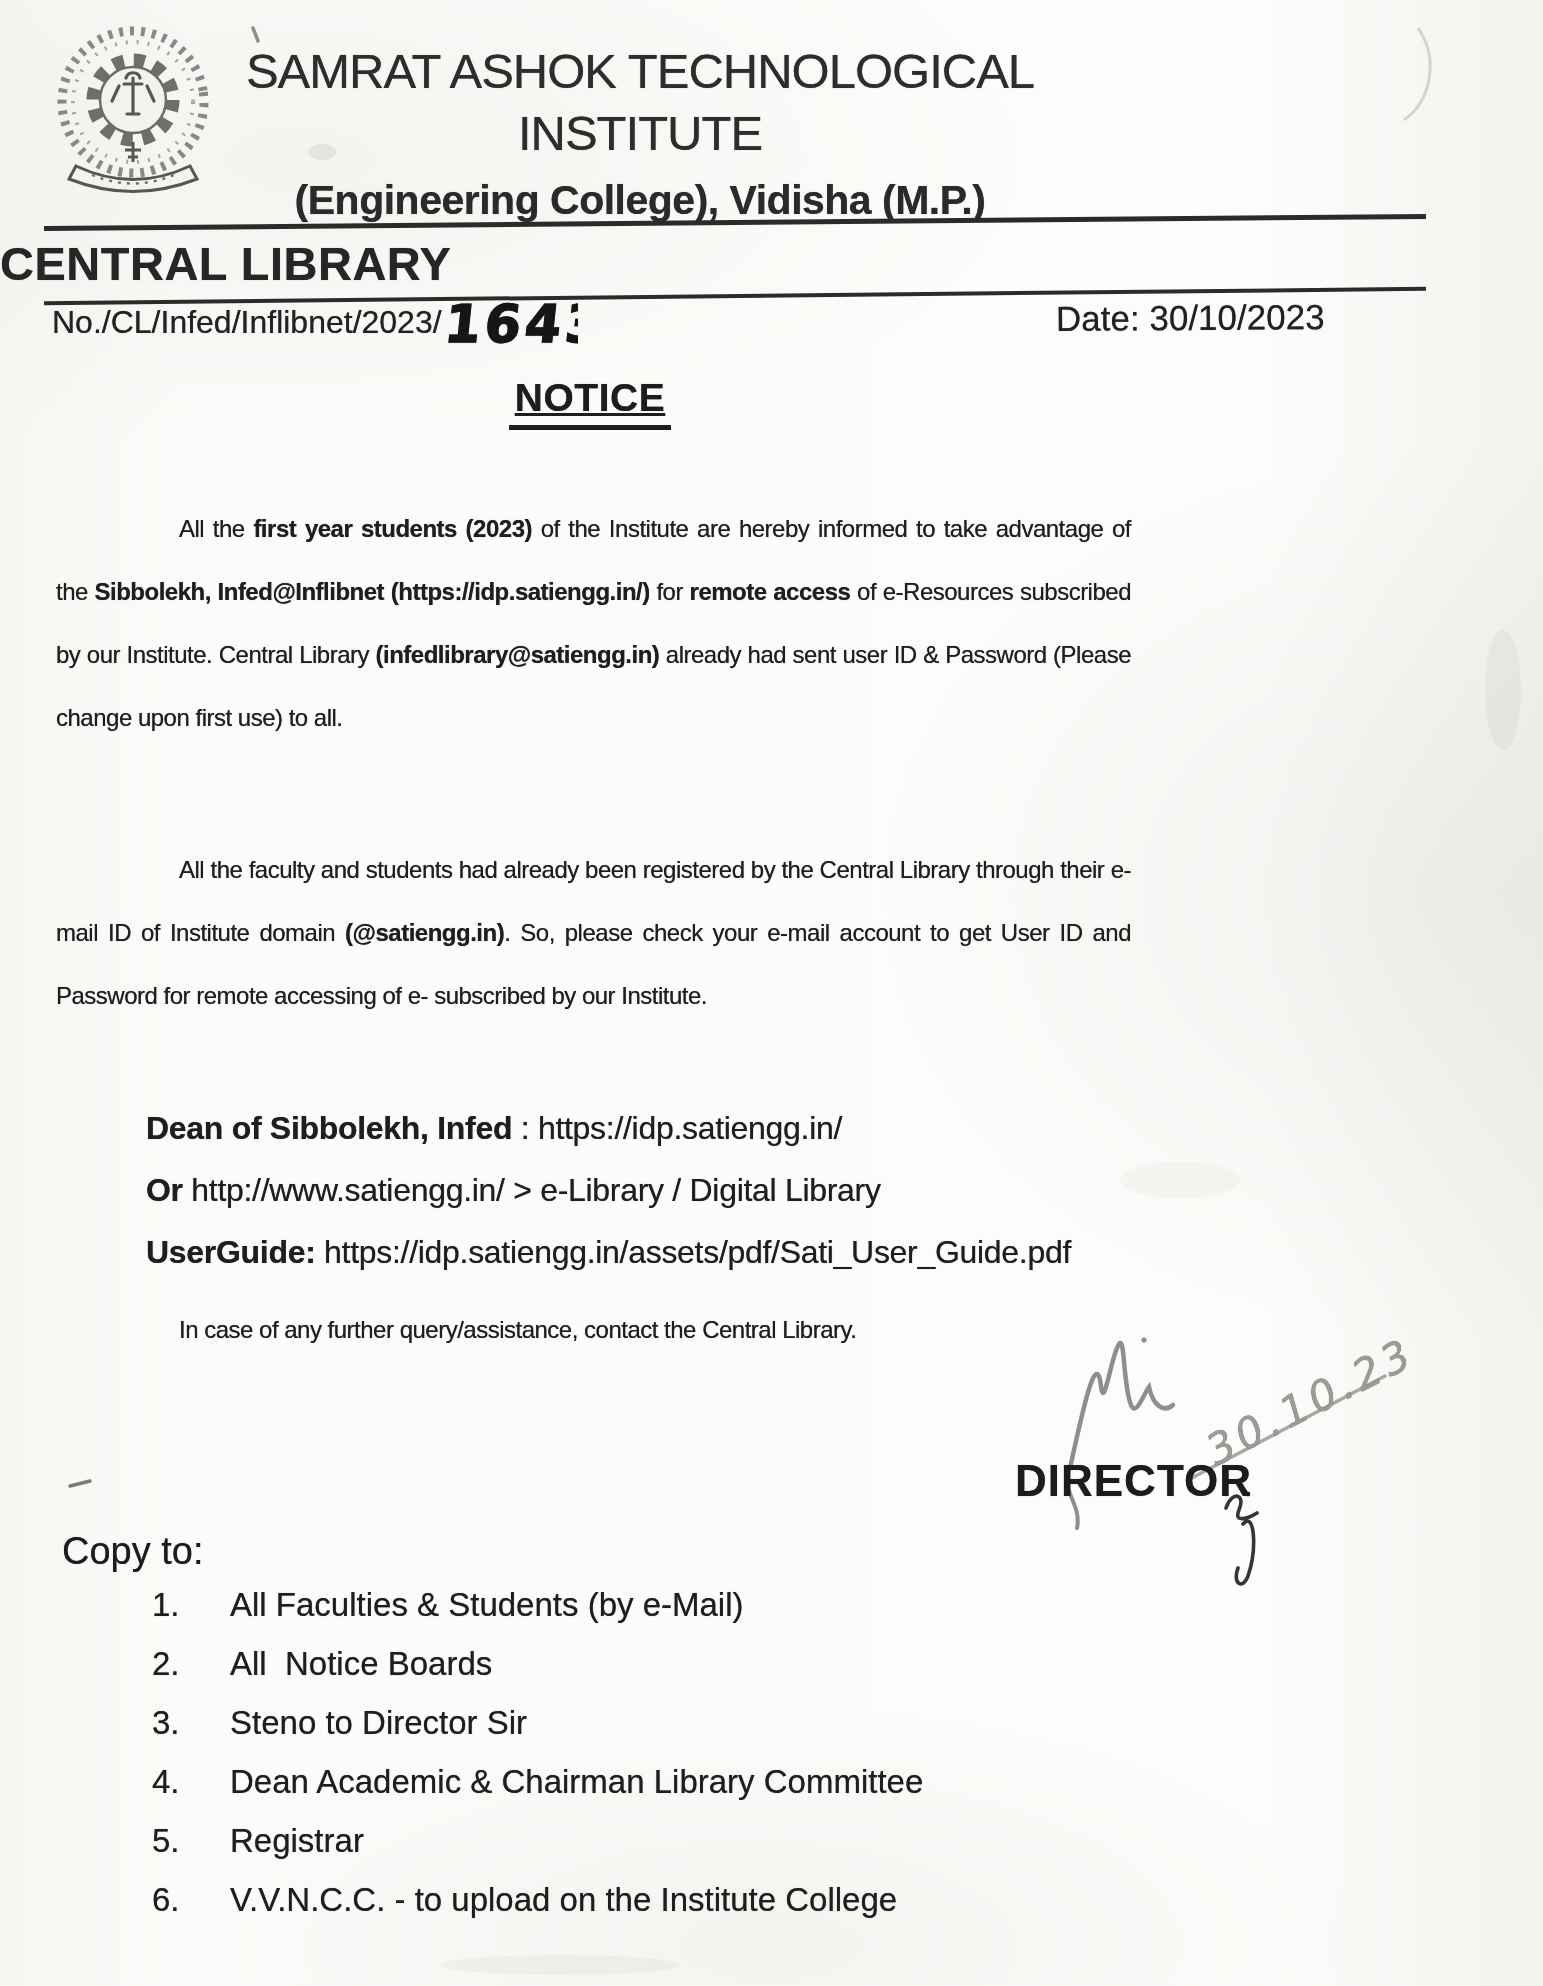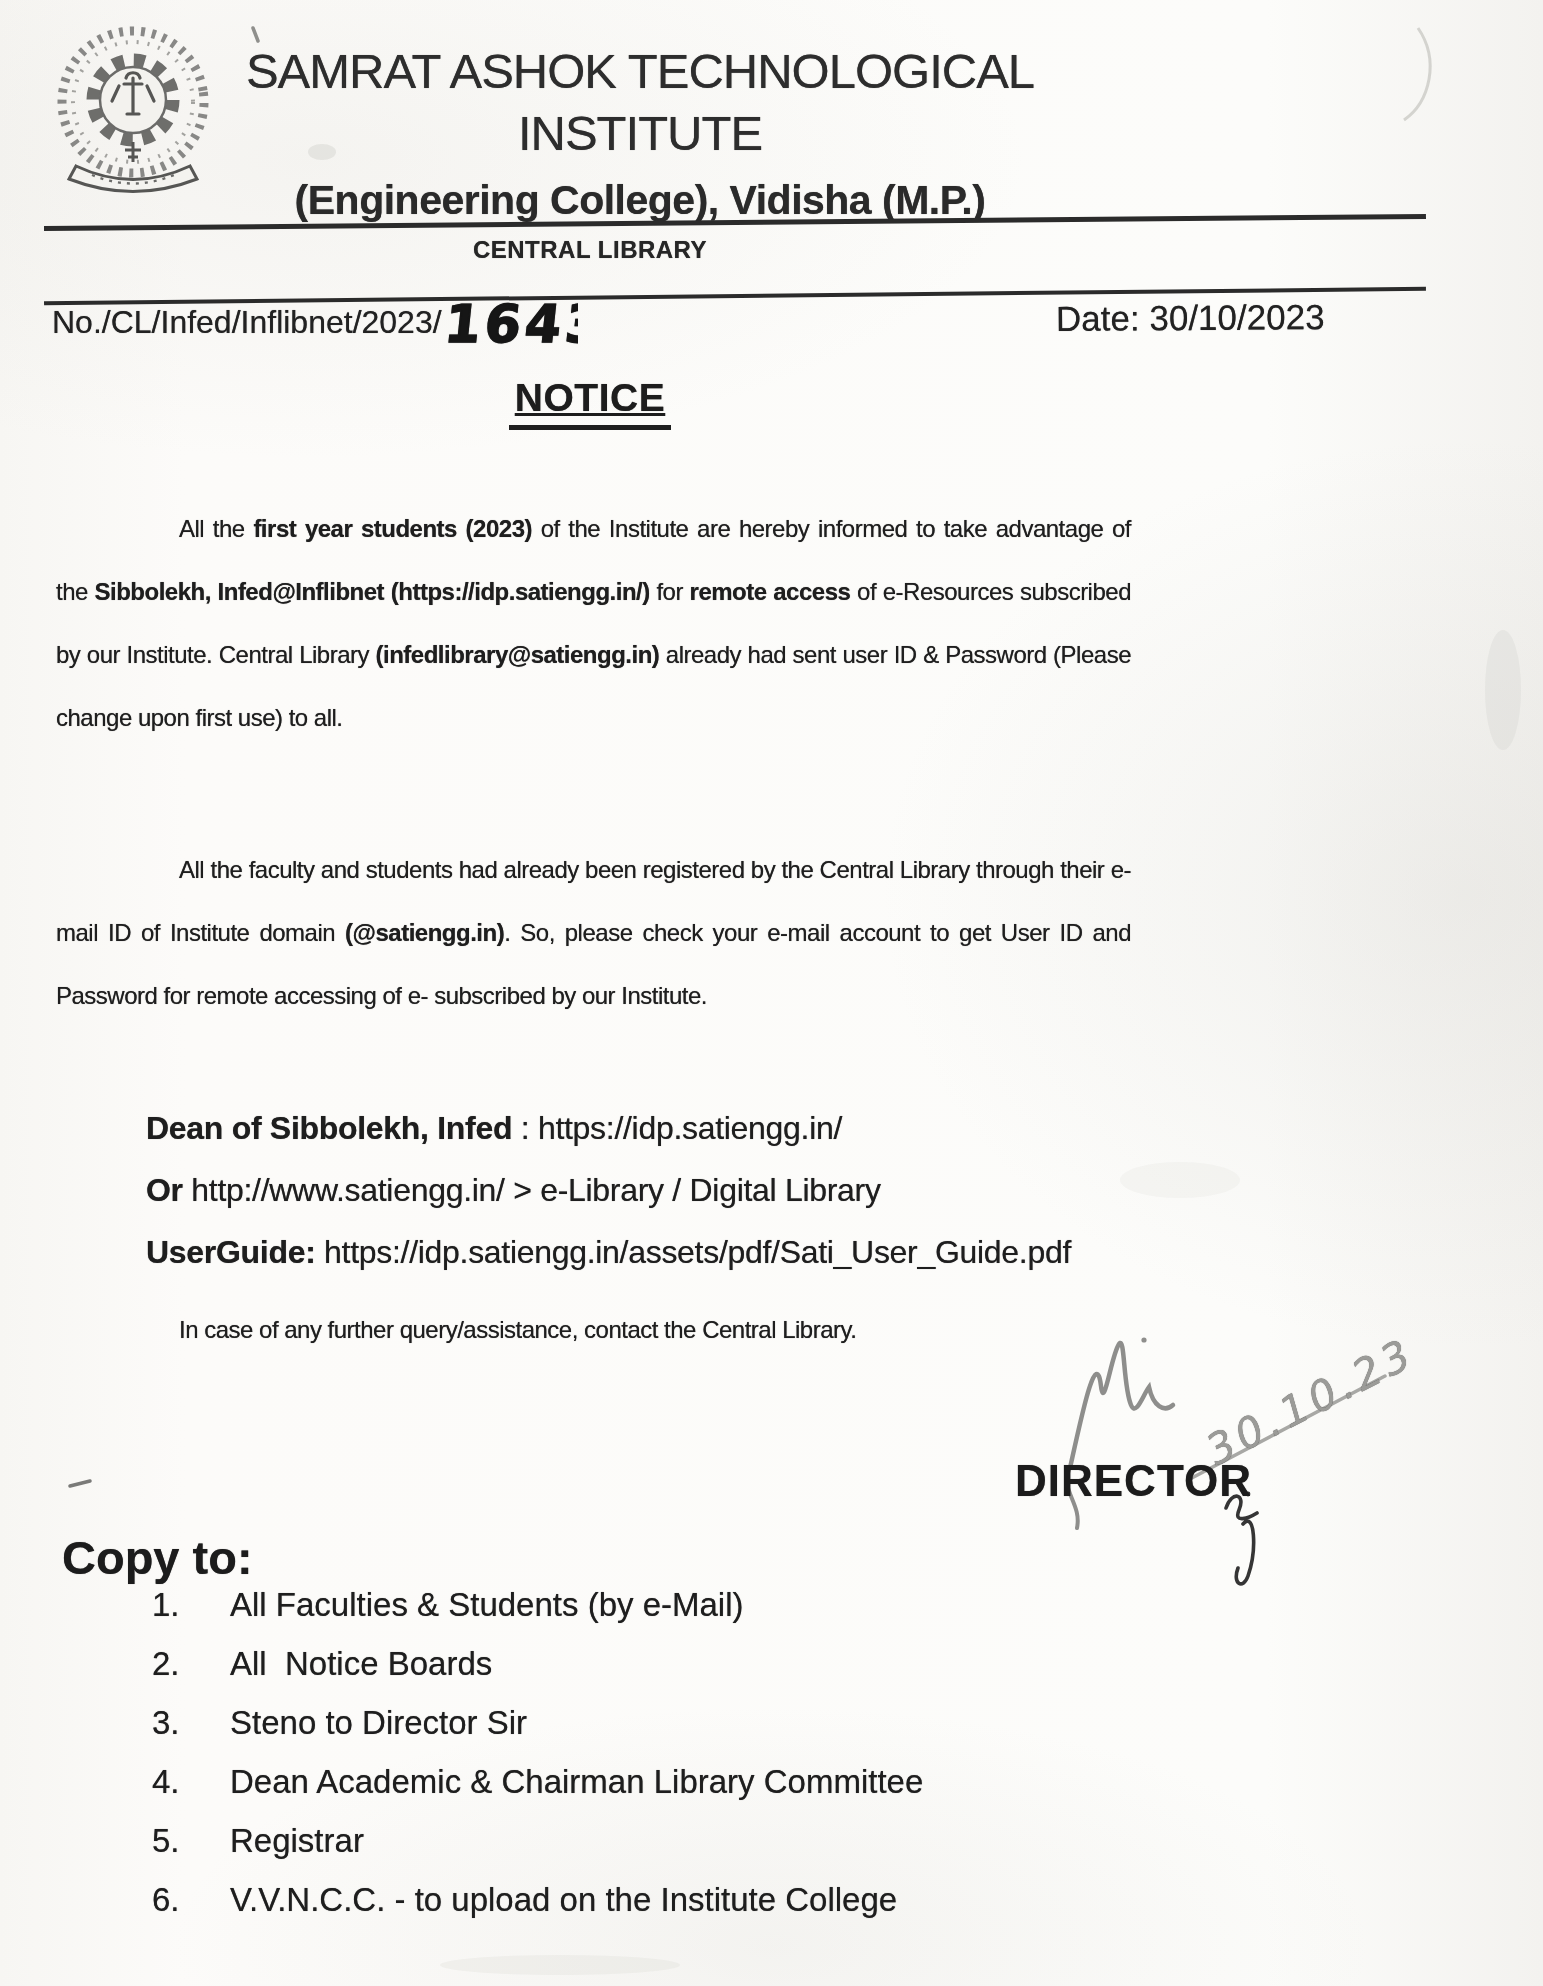--- a/index.html
+++ b/index.html
@@ -22,22 +22,22 @@
   .logo{ position:absolute; left:44px; top:26px; width:178px; height:170px; }
 
   .title-block{ position:absolute; left:140px; top:40px; width:1000px; text-align:center; }
   .title1{ font-size:49px; line-height:62px; font-weight:400; letter-spacing:-1px; color:#2d2d2d; }
   .title2{ margin-top:8px; font-size:41px; line-height:56px; font-weight:700; letter-spacing:-0.5px; color:#2a2a2a; }
 
   .rule{ position:absolute; left:44px; width:1382px; background:#2b2b2b; }
   .rule-top{ top:220px; height:5px; transform:rotate(-0.5deg); }
   .rule-mid{ top:294px; height:4px; transform:rotate(-0.6deg); }
 
-  .dept{ position:absolute; left:0; top:236px; width:1180px; text-align:center;
-         font-size:24px; font-weight:700; letter-spacing:0.5px; color:#262626;}
+  .dept{ position:absolute; left:0; top:236px; width:1180px; text-align:left;
+         font-size:47px; font-weight:700; letter-spacing:0.5px; color:#262626;}
 
   .ref-row{ position:absolute; left:52px; top:304px; display:flex; align-items:flex-start;
             font-size:32px; color:#222; }
   .ref-hand{ width:132px; height:64px; margin-left:4px; margin-top:-10px; }
   .date{ position:absolute; left:1056px; top:298px; font-size:35px; color:#222; transform:rotate(-0.4deg); }
 
   .notice-wrap{ position:absolute; left:0; top:376px; width:1180px; text-align:center; }
   .notice-title{ display:inline-block; font-size:39px; font-weight:700; letter-spacing:0.5px;
                  border-bottom:5px solid #1f1f1f; padding:0 6px 5px 6px; color:#1d1d1d;text-decoration:underline;}
 
@@ -45,21 +45,21 @@
          line-height:63px; text-align:justify; text-indent:123px; color:#1e1e1e; }
   .p1{ top:497px; } .p2{ top:838px; } .p3{ top:1298px; }
 
   .links{ position:absolute; left:146px; top:1097px; width:1150px; font-size:32px;
           letter-spacing:-0.3px; line-height:62px; color:#1e1e1e; }
 
   .sig-svg{ position:absolute; left:1040px; top:1318px; width:430px; height:280px; }
   .director{ position:absolute; left:1015px; top:1456px; font-size:44px; font-weight:700;
              letter-spacing:1px; color:#1c1c1c; }
 
-  .copy-label{ position:absolute; left:62px; top:1530px; font-size:47px; font-weight:700; color:#1c1c1c; }
+  .copy-label{ position:absolute; left:62px; top:1530px; font-size:38px; font-weight:400; color:#1c1c1c; }
   .copy-list{ position:absolute; left:152px; top:1586px; }
   .copy-item{ display:flex; height:59px; align-items:flex-start; font-size:33px; color:#1e1e1e; }
   .copy-item .num{ width:78px; }
   .copy-item .txt{ white-space:pre-wrap; }
 
   .artifacts{ position:absolute; left:0; top:0; width:1543px; height:1986px; pointer-events:none; }
 </style>
 </head>
 <body>
 

